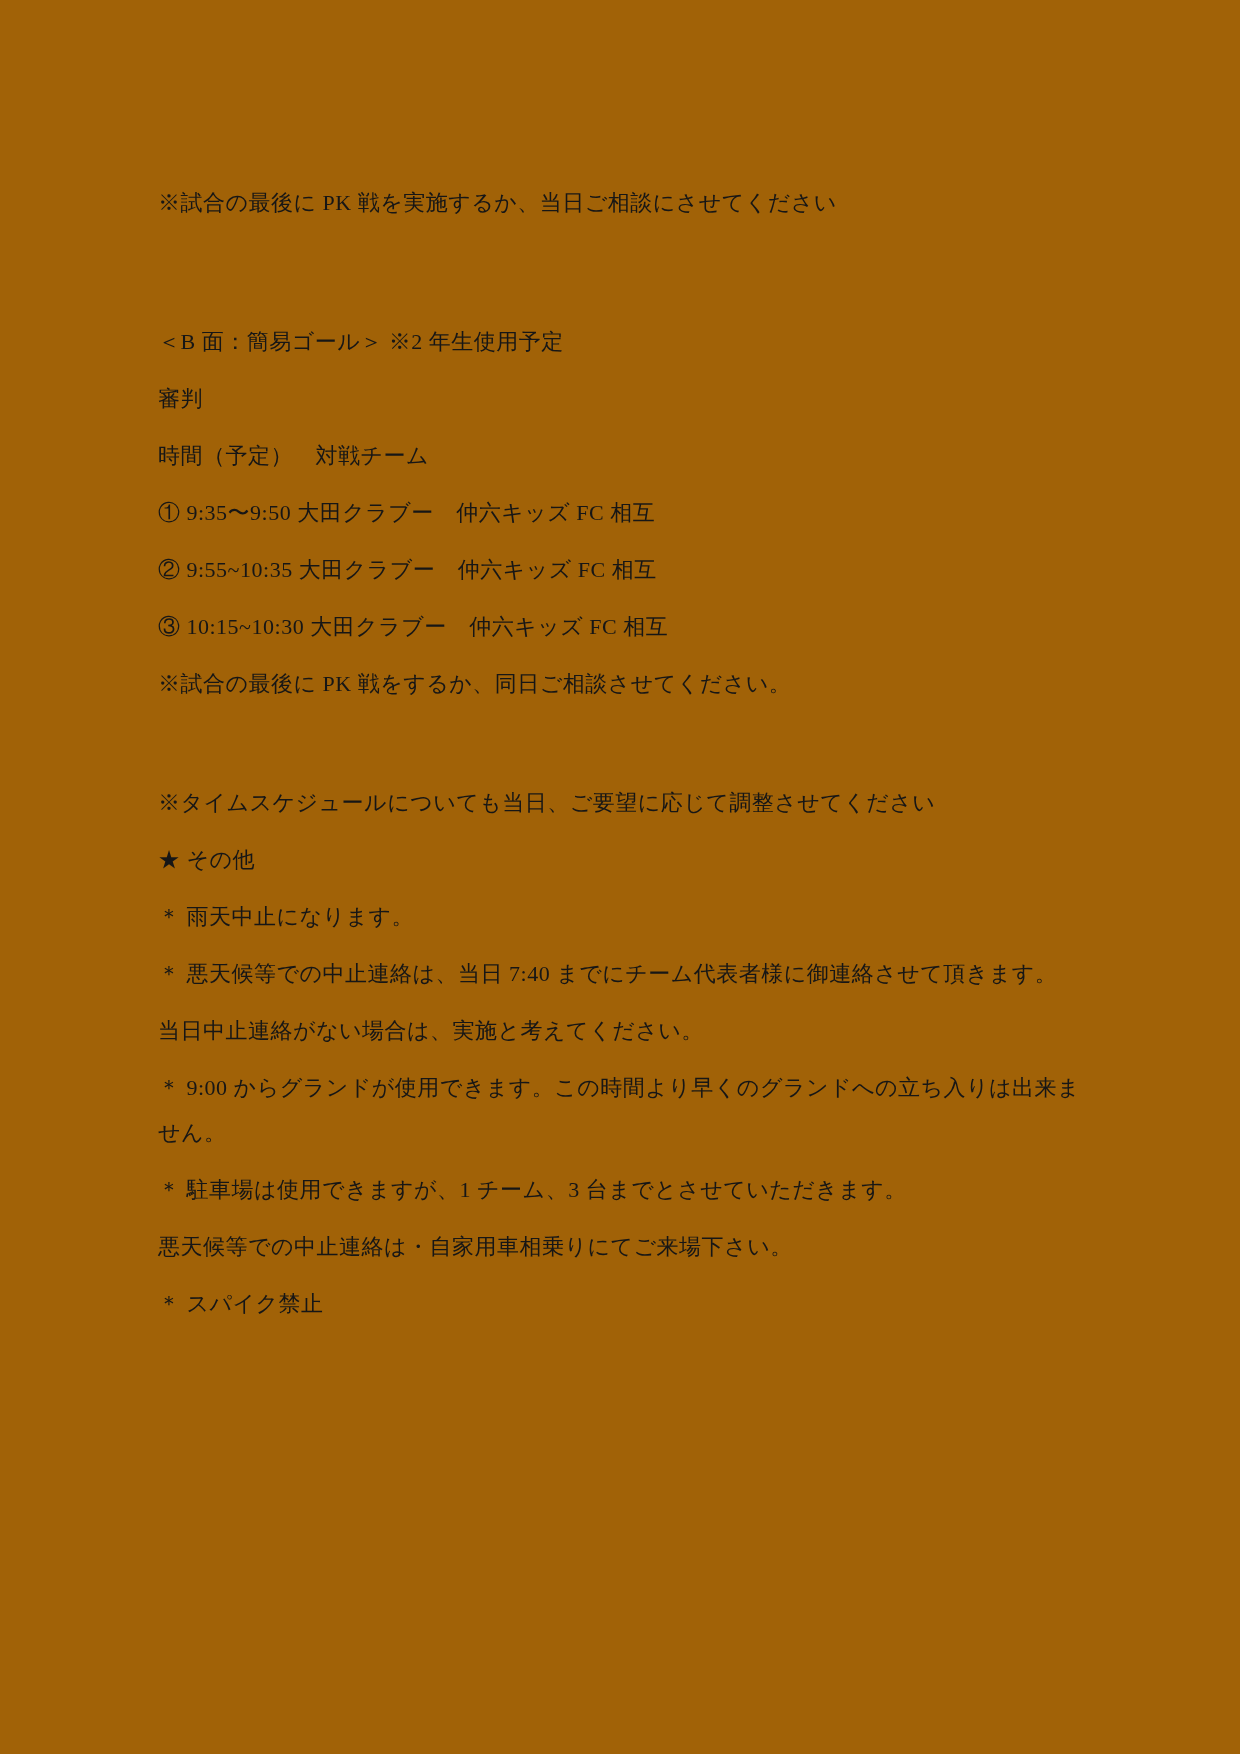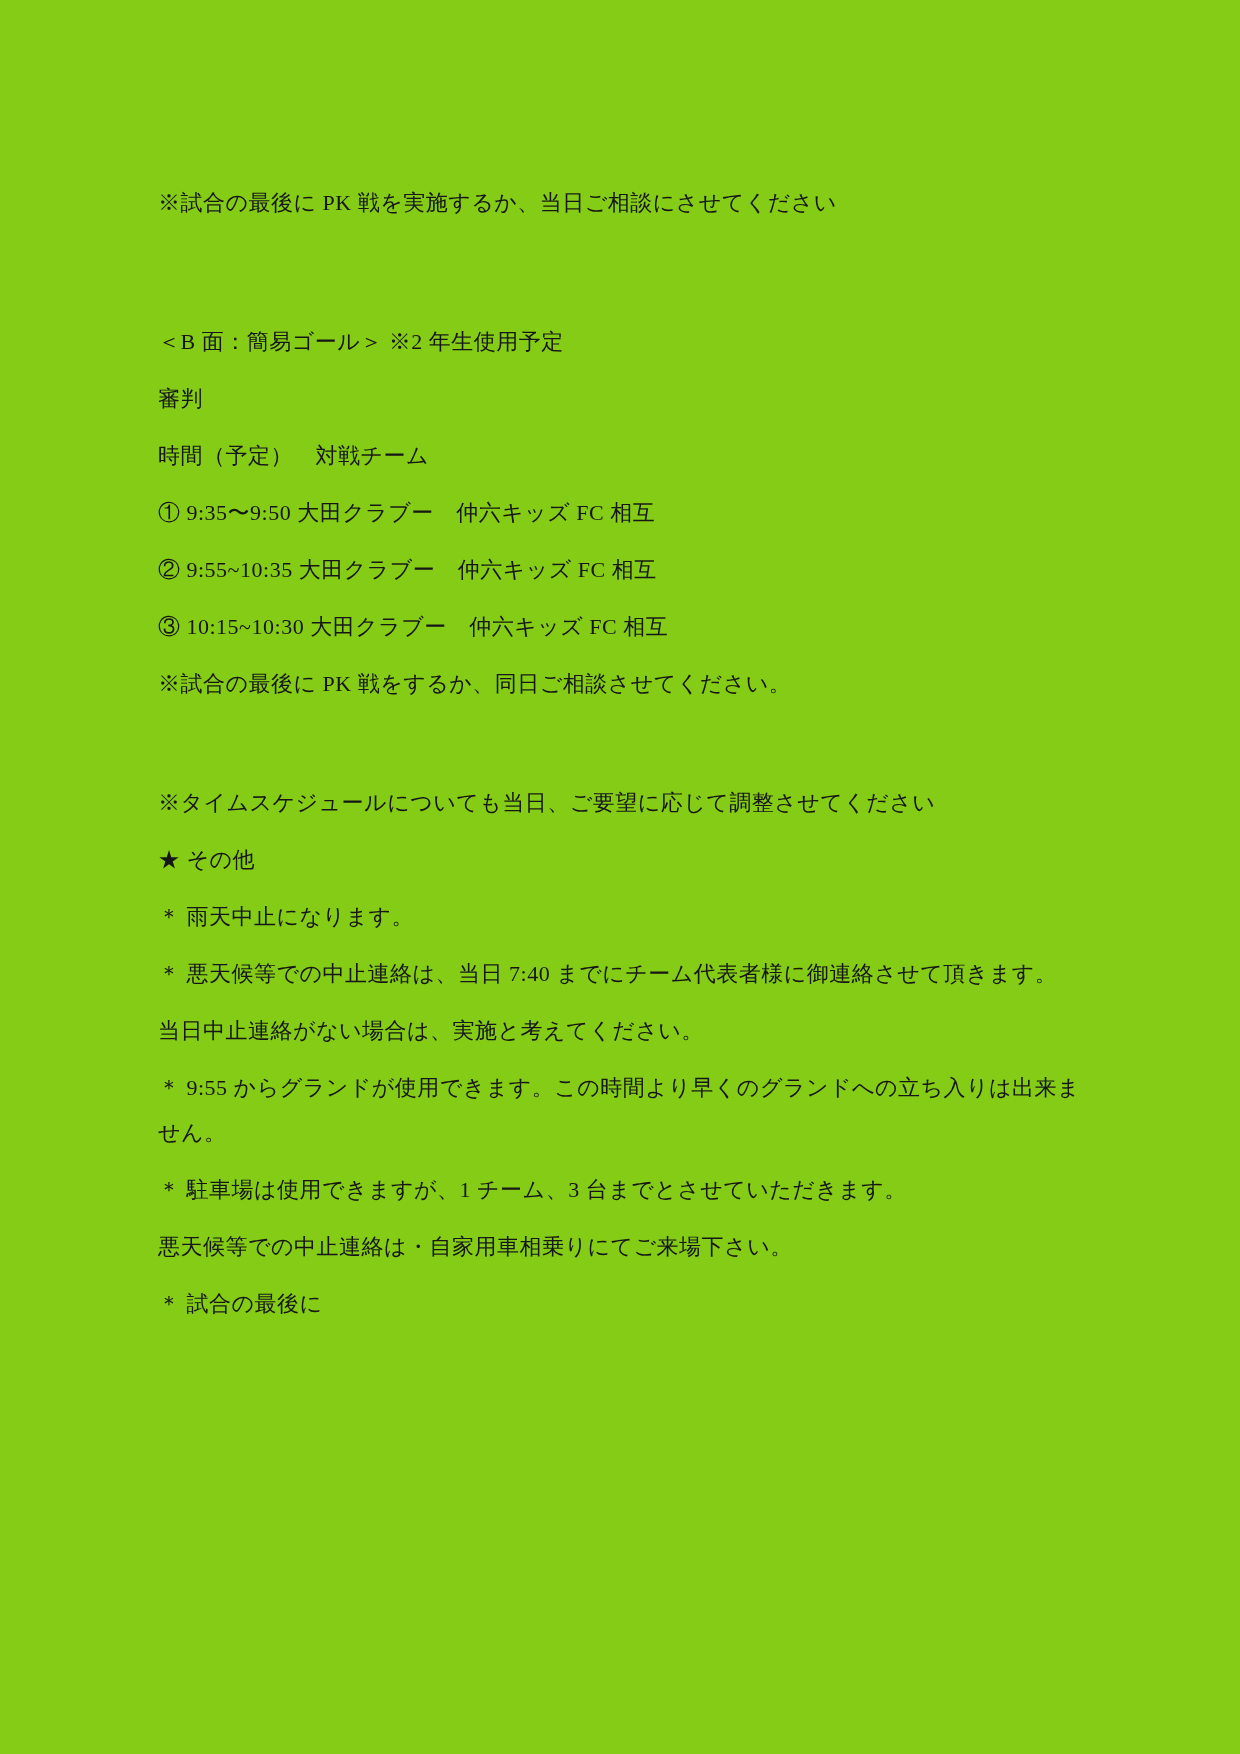--- a/index.html
+++ b/index.html
@@ -4,21 +4,21 @@
 <style>
   * { margin: 0; padding: 0; box-sizing: border-box; }
   html, body {
     background: #ffffff;
     font-family: "Liberation Serif", "DejaVu Serif", serif;
   }
   .page {
     position: relative;
     width: 1240px;
     height: 1754px;
-    background: #84cc16;
+    background: #a16207;
     overflow: hidden;
   }
   .doc-body {
     position: absolute;
     top: 180px;
     left: 158px;
     right: 140px;
     color: #161616;
     font-size: 22px;
   }
@@ -48,19 +48,19 @@
       <div class="line">① 9:35〜9:50 大田クラブー　仲六キッズ FC 相互</div>
       <div class="line">② 9:55~10:35 大田クラブー　仲六キッズ FC 相互</div>
       <div class="line">③ 10:15~10:30 大田クラブー　仲六キッズ FC 相互</div>
       <div class="line">※試合の最後に PK 戦をするか、同日ご相談させてください。</div>
       <div class="blank-md"></div>
       <div class="line">※タイムスケジュールについても当日、ご要望に応じて調整させてください</div>
       <div class="line">★ その他</div>
       <div class="line">＊ 雨天中止になります。</div>
       <div class="line">＊ 悪天候等での中止連絡は、当日 7:40 までにチーム代表者様に御連絡させて頂きます。</div>
       <div class="line">当日中止連絡がない場合は、実施と考えてください。</div>
-      <div class="line">＊ 9:55 からグランドが使用できます。この時間より早くのグランドへの立ち入りは出来ま</div>
+      <div class="line">＊ 9:00 からグランドが使用できます。この時間より早くのグランドへの立ち入りは出来ま</div>
       <div class="line cont">せん。</div>
       <div class="line">＊ 駐車場は使用できますが、1 チーム、3 台までとさせていただきます。</div>
       <div class="line">悪天候等での中止連絡は・自家用車相乗りにてご来場下さい。</div>
-      <div class="line">＊ 試合の最後に</div>
+      <div class="line">＊ スパイク禁止</div>
     </div>
 </div>
 
 </body></html>

